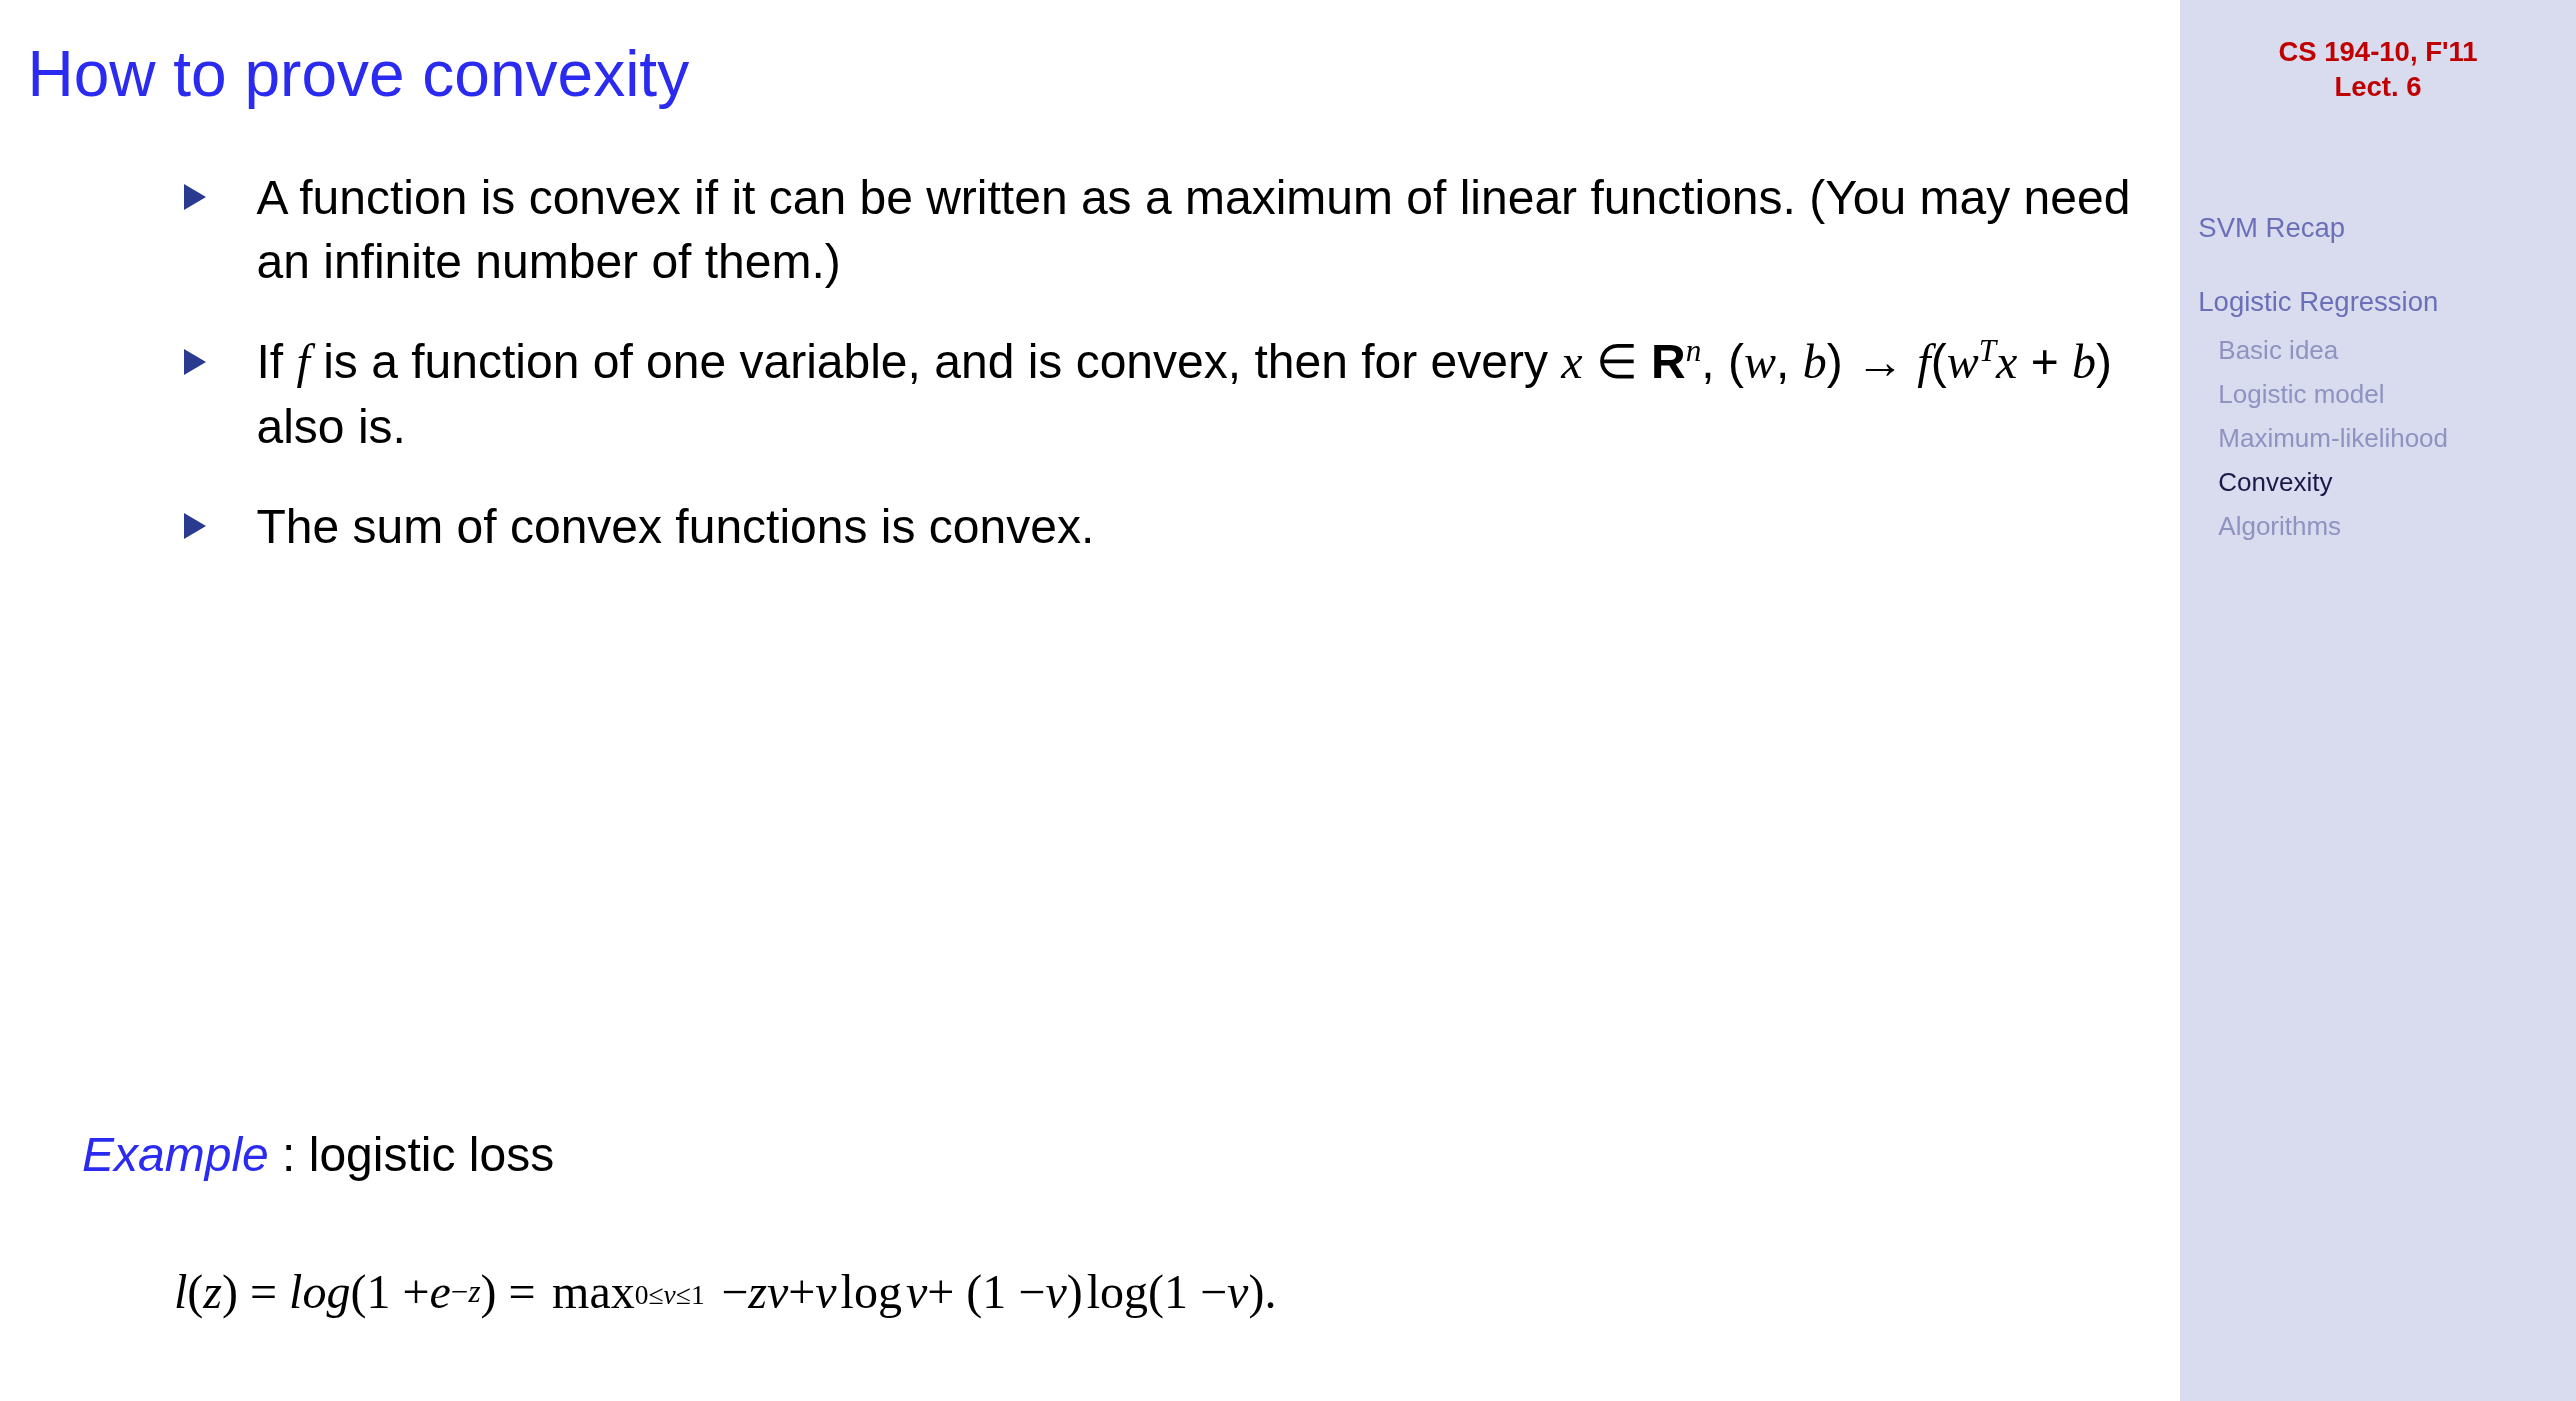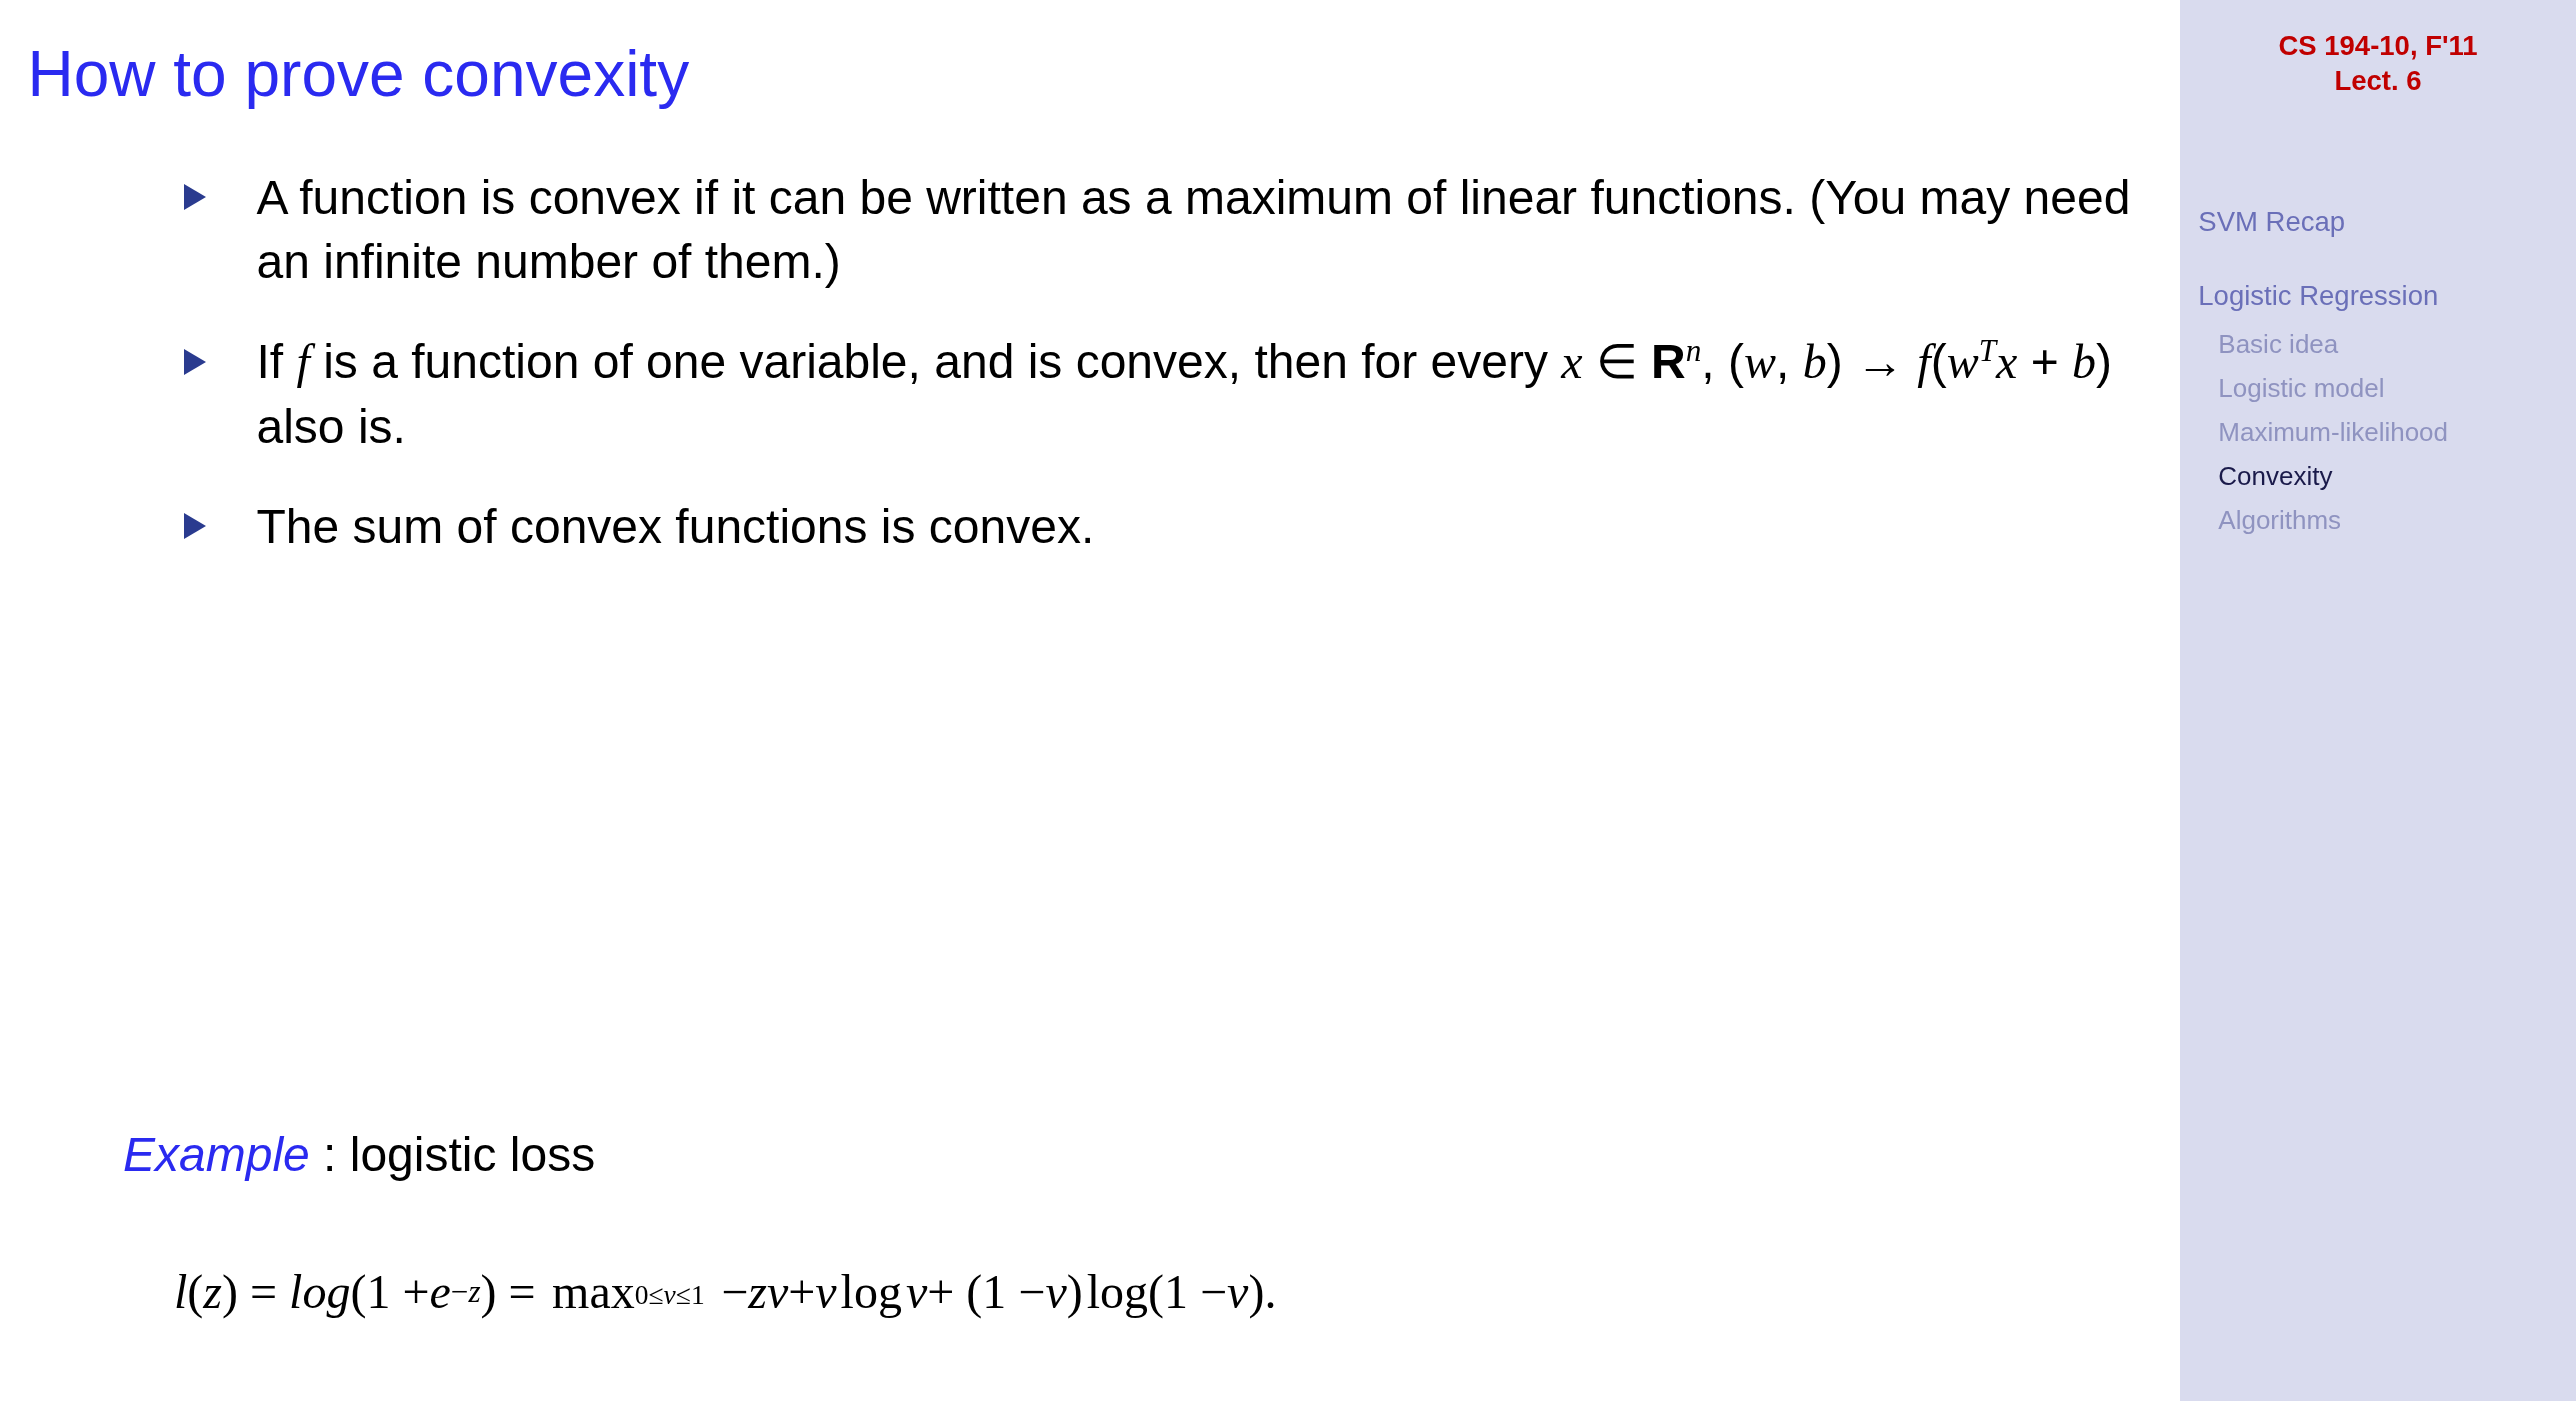--- a/index.html
+++ b/index.html
@@ -65,21 +65,20 @@
   .mi { font-style: italic; font-family: "Times New Roman", serif; }
   .mb { font-weight: bold; font-family: "Helvetica", sans-serif; }
   .sup { vertical-align: super; font-size: 0.65em; }
 
   .example {
     position: absolute;
     left: 82px;
     top: 1127px;
     font-size: 48px;
     color: #000000;
-    margin-left: 41px;
   }
   .example-label {
     color: #2a2af0;
     font-style: italic;
   }
   .equation {
     position: absolute;
     left: 174px;
     top: 1264px;
     font-size: 48px;
@@ -100,20 +99,21 @@
   .maxblock .top { font-size: 48px; }
   .maxblock .bot { font-size: 27.5px; margin-top: 5.5px; }
 
   .sb-course {
     color: #c00000;
     font-weight: 600;
     text-align: center;
     font-size: 27.5px;
     line-height: 1.3;
     margin-bottom: 101px;
+    margin-top: 6px;
   }
   .sb-section {
     color: #6a6fb8;
     font-size: 27.5px;
     margin-top: 30px;
     margin-bottom: 3.7px;
   }
   .sb-item {
     color: #8f93c0;
     font-size: 26px;

